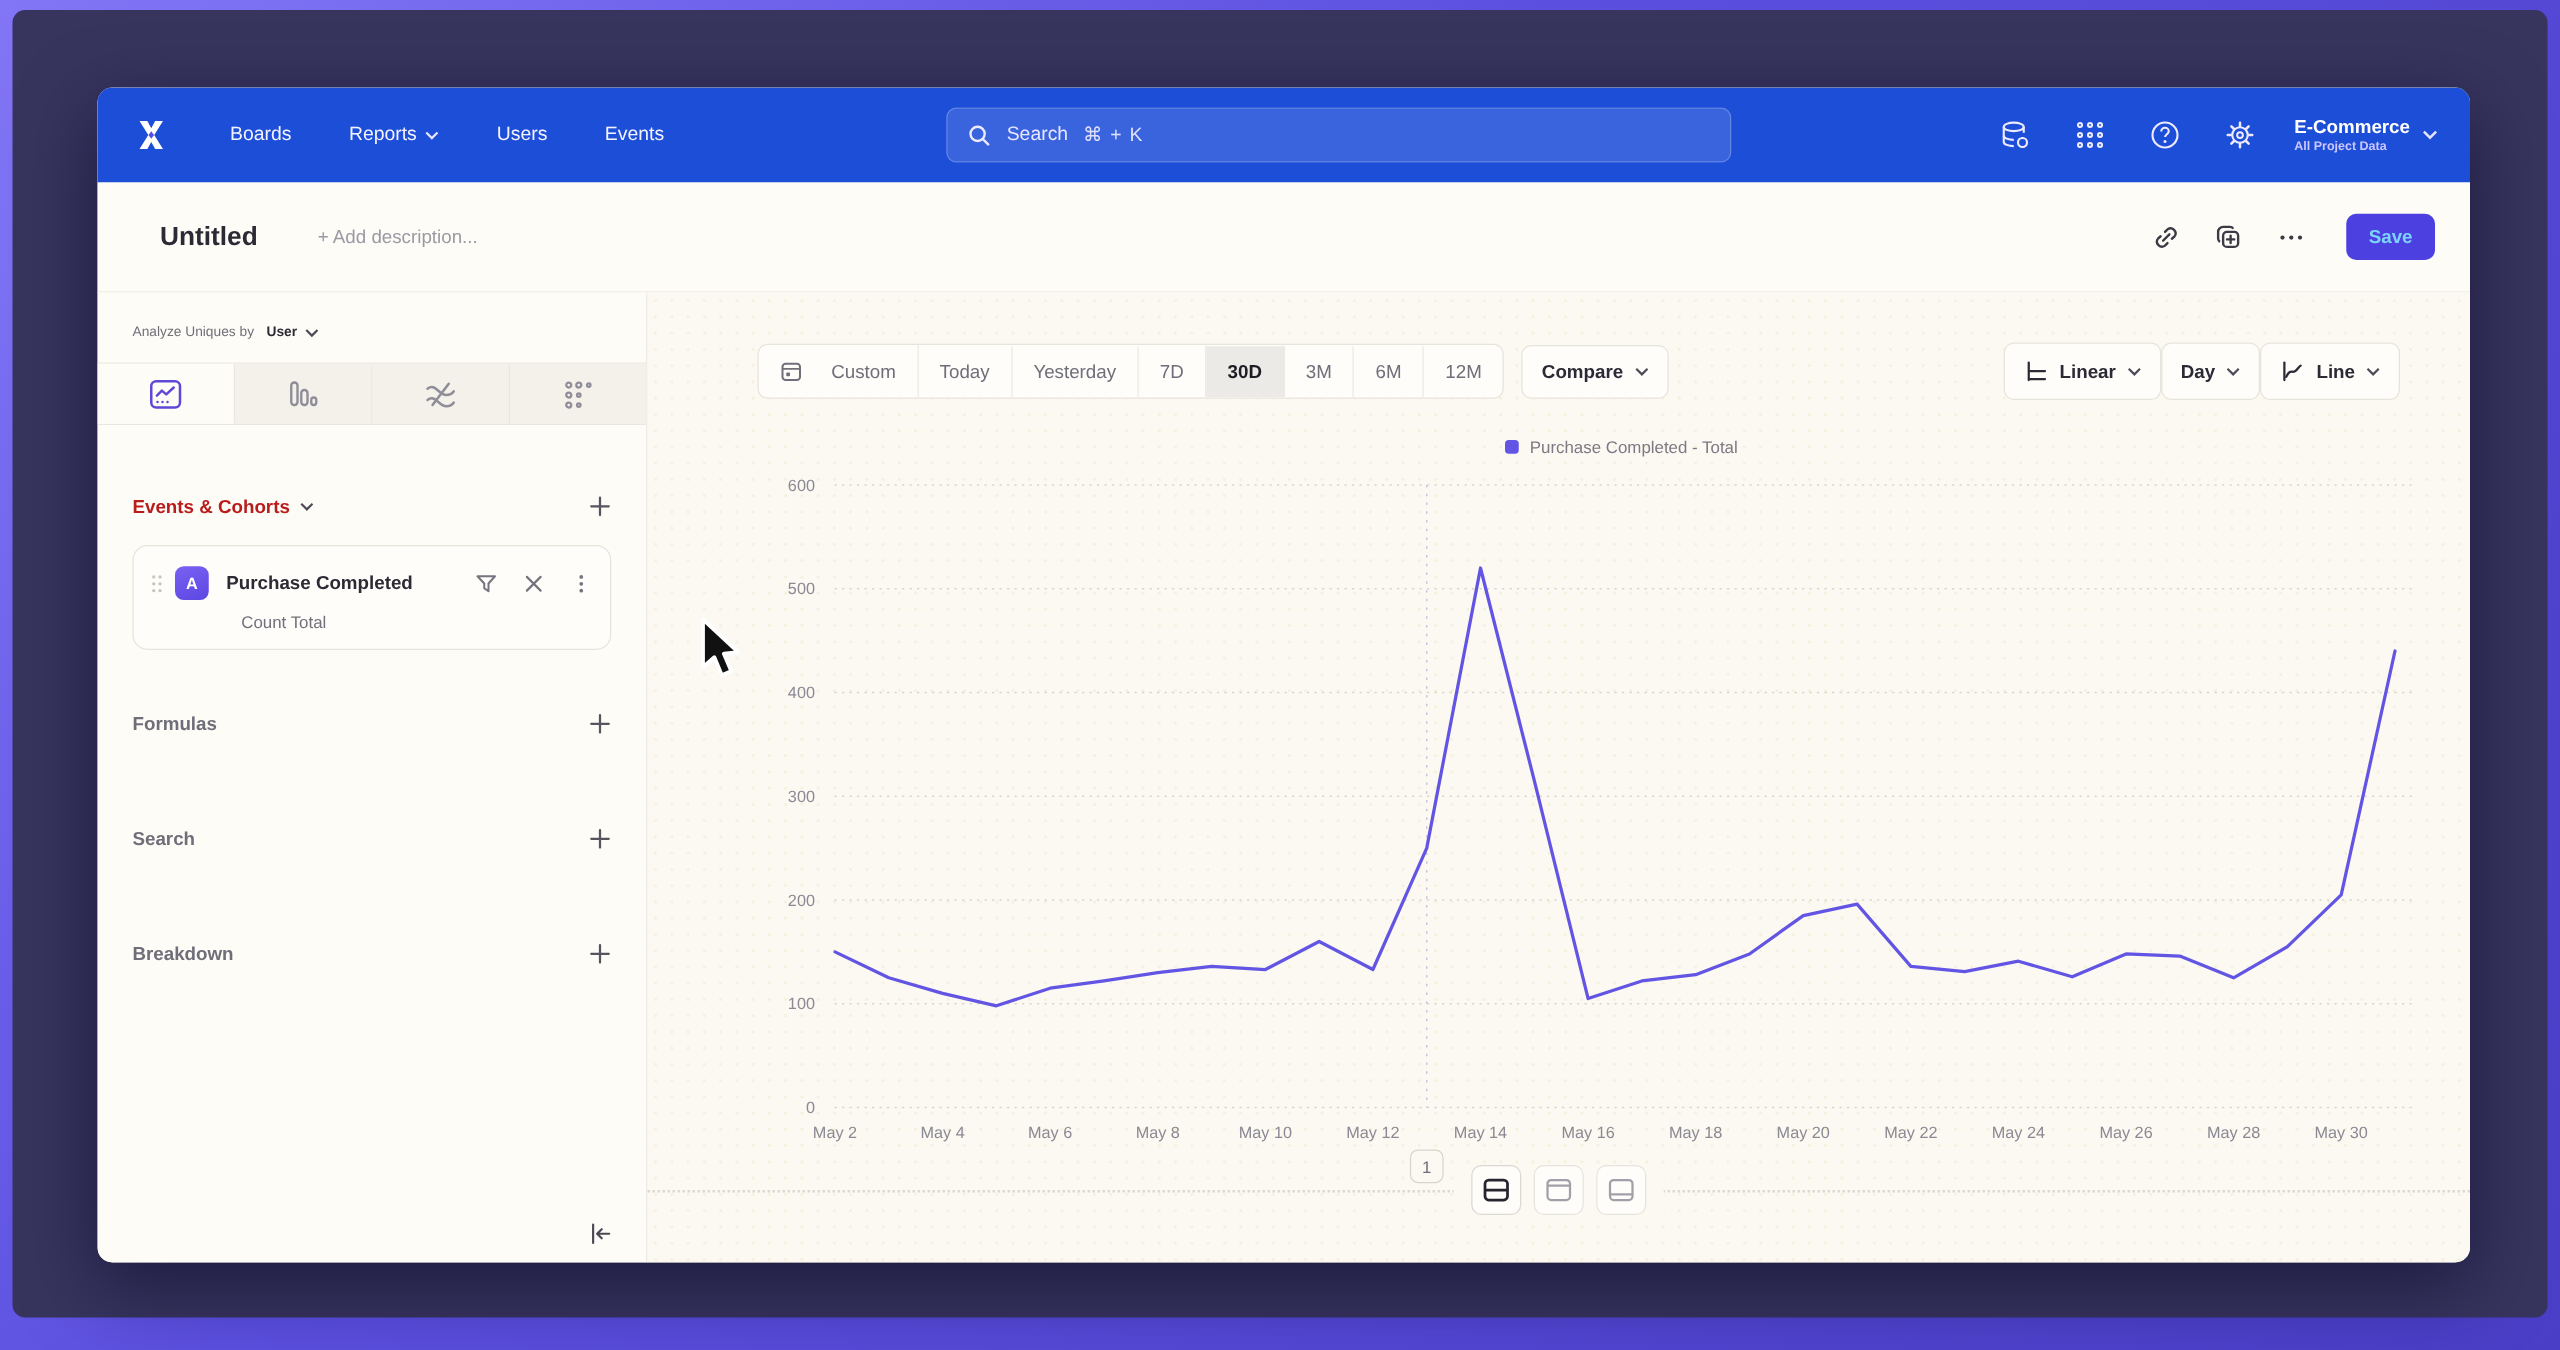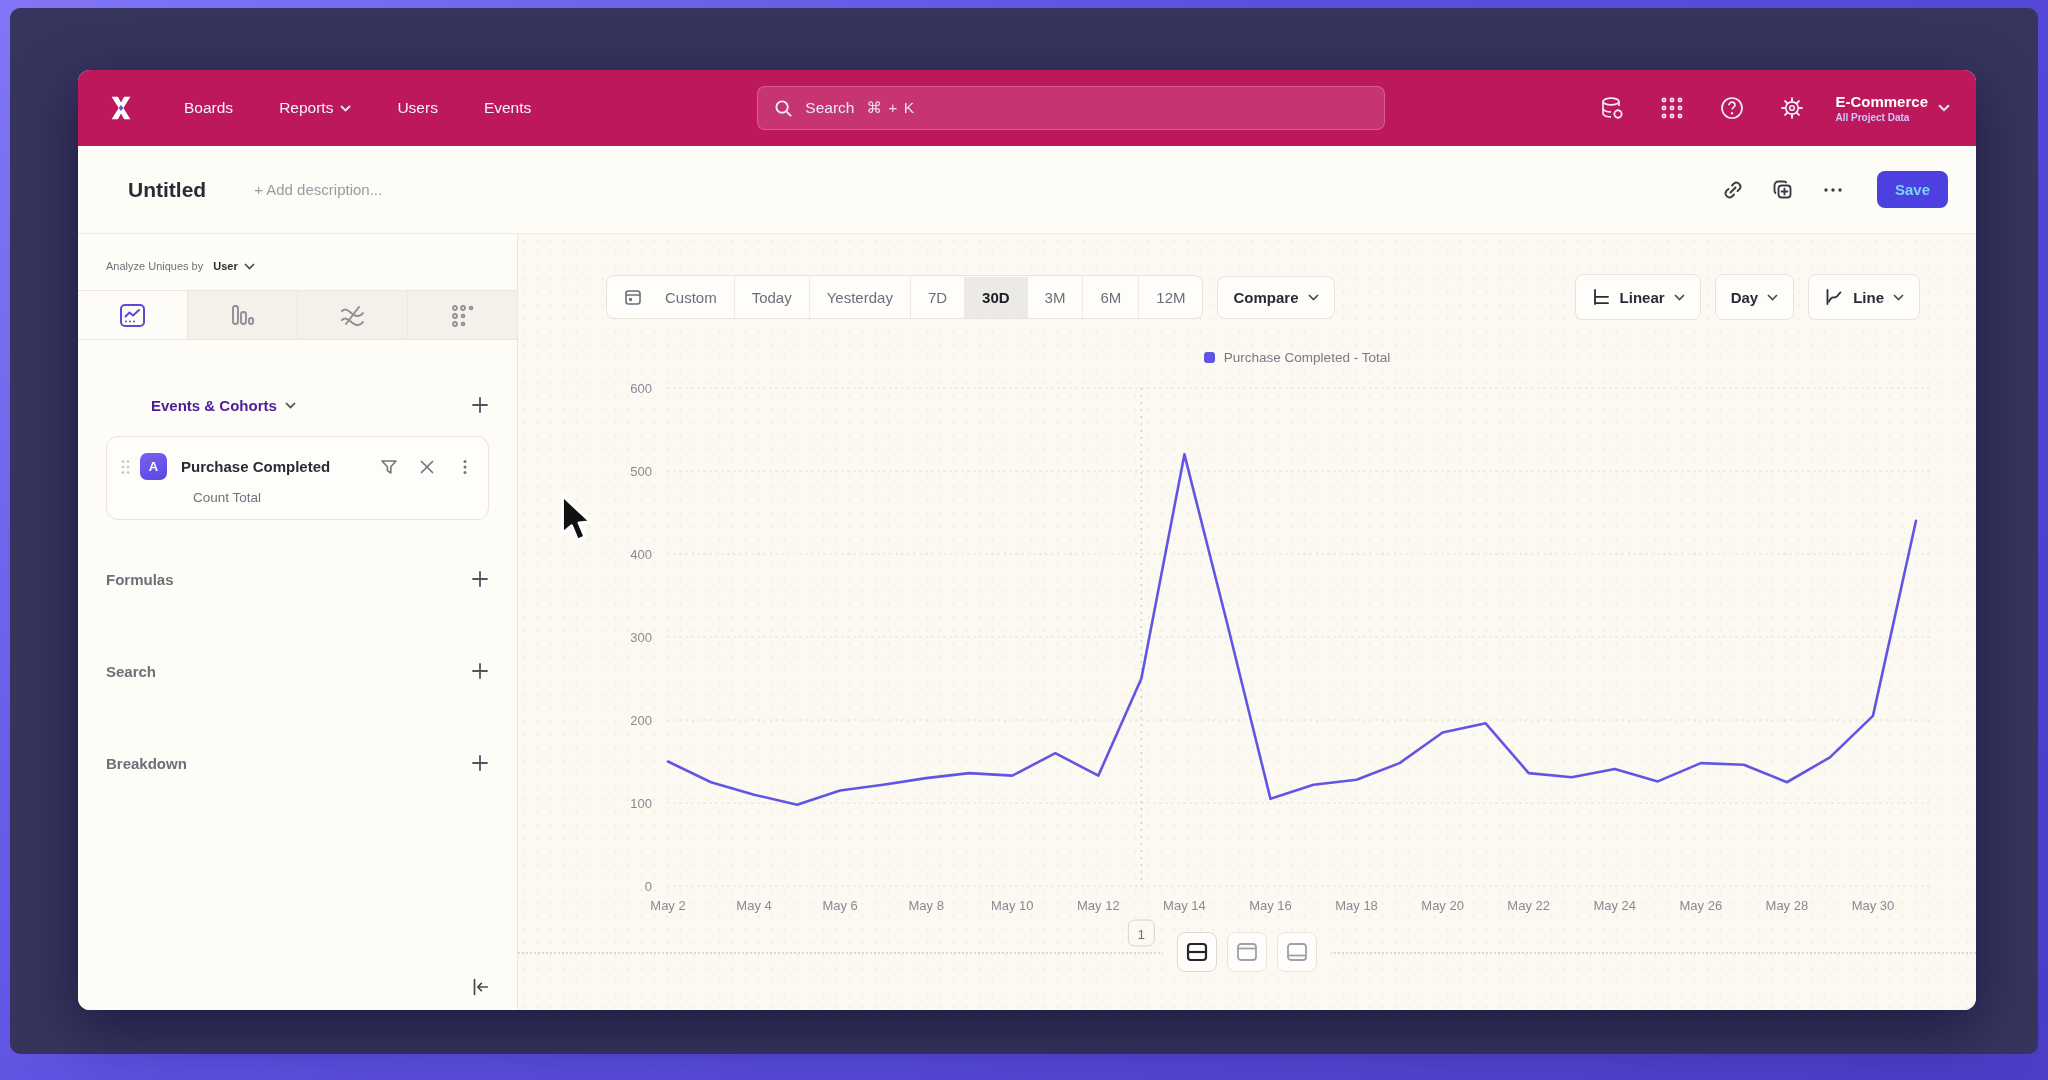--- a/index.html
+++ b/index.html
@@ -9,21 +9,21 @@
     background: linear-gradient(135deg,#8276f6 0%,#5b4fe0 40%,#4a3ec6 100%);
     position:relative; overflow:hidden;
   }
   .backdrop { position:absolute; left:10px; right:10px; top:8px; bottom:26px;
     background:#37345e; border-radius:10px; }
   .window { position:absolute; left:78px; top:70px; width:1898px; height:940px;
     background:#fbf9f2; border-radius:12px; box-shadow:0 18px 60px rgba(10,8,40,.55);
     overflow:hidden; }
 
   
-  .nav { height:76px; background:#be185d; display:flex; align-items:center; padding:0 26px; }
+  .nav { height:76px; background:#1d4ed8; display:flex; align-items:center; padding:0 26px; }
   .logo { width:34px; height:30px; margin-right:46px; flex:none; }
   .nav-link { color:#f3f2ff; font-size:15.5px; margin-right:46px; display:flex; align-items:center; gap:7px; cursor:pointer; }
   .searchbar { margin:0 auto; width:628px; height:44px; background:rgba(255,255,255,.13);
     border:1px solid rgba(255,255,255,.22); border-radius:8px; display:flex; align-items:center;
     padding:0 16px; color:#e9e7ff; font-size:15.5px; gap:12px; }
   .searchbar .shortcut { opacity:.95; letter-spacing:1px; }
   .nav-iconbtn { width:26px; height:26px; margin-left:34px; color:#eceaff; flex:none; }
   .project { margin-left:30px; color:#fff; display:flex; align-items:center; gap:10px; cursor:pointer; }
   .project .pname { font-size:15px; font-weight:bold; }
   .project .pscope { font-size:10px; color:#cdc7ff; font-weight:bold; margin-top:2px; }
@@ -46,21 +46,21 @@
   .sidebar { width:440px; flex:none; background:#fdfcf6; border-right:1px solid #e9e6df; position:relative; }
   .analyze { margin:26px 28px 0; font-size:11px; color:#71707b; display:flex; align-items:center; gap:6px; }
   .analyze b { color:#2c2b35; margin-left:4px; }
   .tabs { margin-top:18px; display:flex; border-top:1px solid #eae7e0; border-bottom:1px solid #eae7e0; height:50px; }
   .tab { flex:1; display:flex; align-items:center; justify-content:center; background:#f4f1ea;
     border-right:1px solid #eae7e0; color:#8f8d97; cursor:pointer; }
   .tab:last-child { border-right:none; }
   .tab.active { background:#fdfcf6; color:#5e49d6; }
   .side-section { padding:0 28px; }
   .sec-row { display:flex; align-items:center; font-size:15px; }
-  .events-head { margin-top:56px; color:#4c1d95; font-weight:bold; gap:8px;margin-left:45px; }
+  .events-head { margin-top:56px; color:#b91c1c; font-weight:bold; gap:8px; }
   .plus { margin-left:auto; width:18px; height:18px; color:#55545f; cursor:pointer; }
   .gray-head { color:#6f6e79; font-weight:bold; }
   .mt-formulas { margin-top:50px; } .mt-row { margin-top:74px; }
 
   .event-card { margin-top:22px; background:#fefdf9; border:1px solid #e7e4db; border-radius:12px;
     padding:16px 14px 14px; }
   .card-row1 { display:flex; align-items:center; }
   .drag { color:#c6c4bd; margin-right:10px; }
   .abadge { width:27px; height:27px; border-radius:7px; background:linear-gradient(160deg,#7a61f2,#5b47e2);
     color:#fff; font-size:13px; font-weight:bold; display:flex; align-items:center; justify-content:center; }
@@ -75,21 +75,21 @@
     background-image: radial-gradient(rgba(208,186,90,.14) 1px, transparent 1.3px); background-size:13px 13px; }
   .toolbar { position:absolute; top:40px; left:88px; right:56px; display:flex; align-items:center; }
   .seg { display:flex; align-items:center; background:#fefdfa; border:1px solid #e7e4dc; border-radius:8px; overflow:hidden; }
   .seg-item { padding:12px 17px; font-size:15px; color:#6f6e79; border-right:1px solid #edeae2;
     display:flex; align-items:flex-end; gap:23px; cursor:pointer; white-space:nowrap; }
   .seg-item:last-child { border-right:none; }
   .seg-item.active { background:#ebeae6; color:#1e1d26; font-weight:bold; }
   .btn { background:#fefdfa; border:1px solid #e7e4dc; border-radius:8px; padding:12px 15px;
     font-size:15px; font-weight:bold; color:#2c2b35; display:flex; align-items:center; gap:9px; cursor:pointer; }
   .compare { margin-left:14px; }
-  .right-tools { margin-left:auto; display:flex; gap:14px; }
+  .right-tools { margin-left:auto; display:flex; }
   .ticon { width:20px; height:20px; color:#2c2b35; }
   .legend { position:absolute; top:116px; left:150px; width:1258px; display:flex;
     justify-content:center; align-items:center; gap:9px; font-size:13.5px; color:#7b7984; }
   .legend-sq { width:11px; height:11px; border-radius:3px; background:#5f4ddb; }
   #chart { position:absolute; top:140px; left:0; width:1458px; height:600px; }
   #chart .tick { font-size:13px; fill:#8b8993; font-family:"Liberation Sans",sans-serif; }
   #chart .grid { stroke:#d8d5ce; stroke-width:1.1; stroke-dasharray:1 5; stroke-linecap:round; }
   #chart .ann { stroke:#c9c5da; stroke-width:1.2; stroke-dasharray:2 5; }
   #chart .annbadge { fill:#fbf9f2; stroke:#d8d5cd; }
   #chart .anntext { font-size:13.5px; fill:#6f6e79; font-family:"Liberation Sans",sans-serif; }

